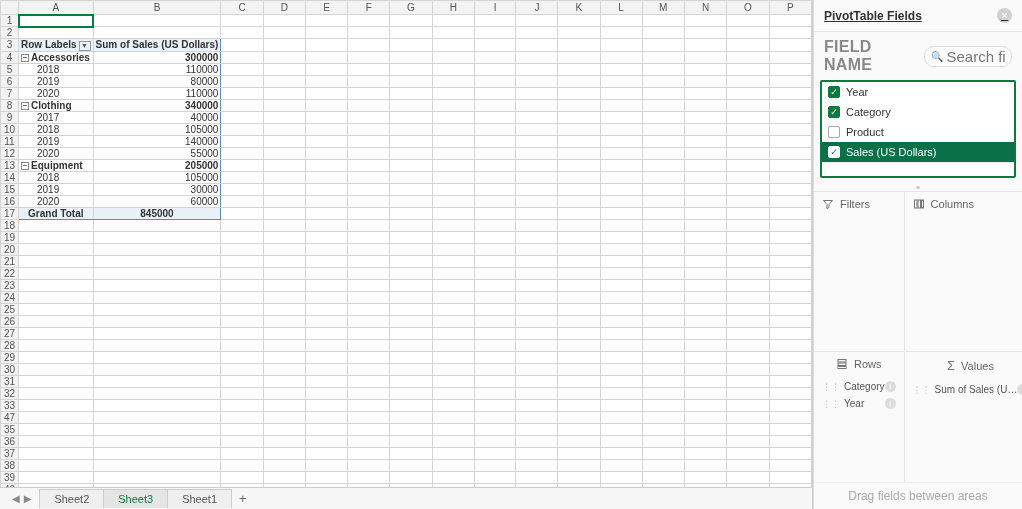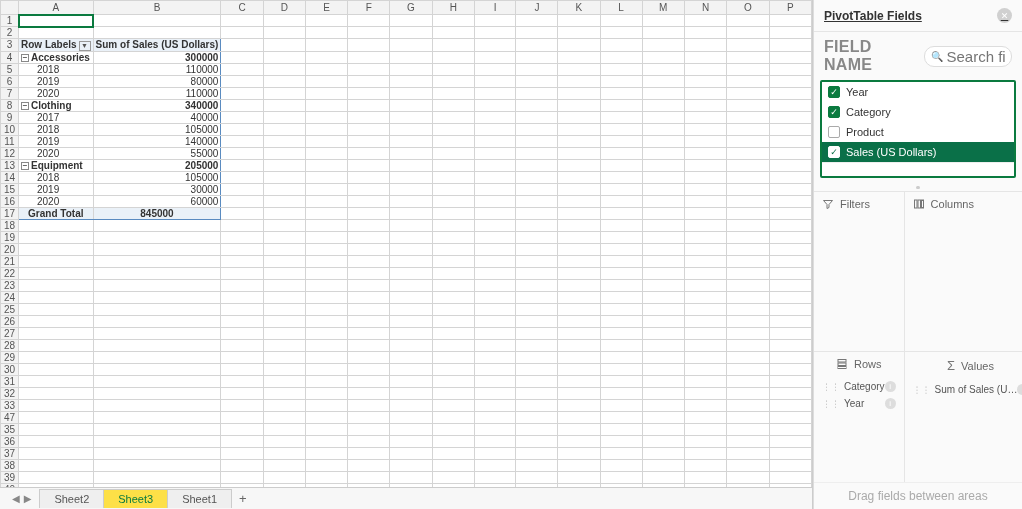--- a/index.html
+++ b/index.html
@@ -27,21 +27,21 @@
 .grid td.pvR { border-right: 1px solid #5a8bc0; }
 .selcell { outline: 2px solid #0a7a3f; outline-offset: -1px; }
 .exp-icon { display:inline-block; width:8px; height:8px; border:1px solid #888; line-height:6px; text-align:center; font-size:8px; margin-right:2px; vertical-align:middle; color:#555;}
 .dd-btn { display:inline-flex; width:12px; height:10px; border:1px solid #999; align-items:center; justify-content:center; font-size:7px; margin-left:2px; color:#555;}
 
 
 .tabbar { height: 22px; border-top: 1px solid #ccc; background: #f7f7f7; display: flex; align-items: center; padding: 0 4px; gap: 0; }
 .tabnav { display:flex; gap:4px; padding: 0 8px; color:#888; }
 .tabnav span { font-size: 10px; }
 .stab { padding: 3px 14px; border: 1px solid #ccc; border-bottom: none; background: #efefef; font-size: 11px; color: #555; margin-right:-1px; }
-.stab.active { background: #fde047; color: #0a7a3f; font-weight: 500; }
+.stab.active { background: #e5e5e5; color: #0a7a3f; font-weight: 500; }
 .addtab { padding: 3px 8px; color:#666; font-size:13px; }
 
 
 .panel { width: 209px; background: #fafafa; display: flex; flex-direction: column; border-left: 1px solid #ddd; }
 .panel-head { display:flex; align-items:center; justify-content:space-between; padding: 8px 10px; border-bottom: 1px solid #e5e5e5; text-decoration: underline; }
 .panel-head h1 { font-size: 12px; font-weight: bold; }
 .close-circle { width:15px; height:15px; border-radius:50%; background:#d0d0d0; display:flex; align-items:center; justify-content:center; font-size:9px; color:#fff; }
 .field-name-row { display:flex; align-items:center; justify-content:space-between; padding: 6px 10px; }
 .field-name-row .lbl { font-size: 16px; color:#888; font-weight:600; letter-spacing:0.3px; }
 .search { display:flex; align-items:center; border:1px solid #ddd; border-radius:10px; padding:1px 6px; background:#fff; width:88px; }

